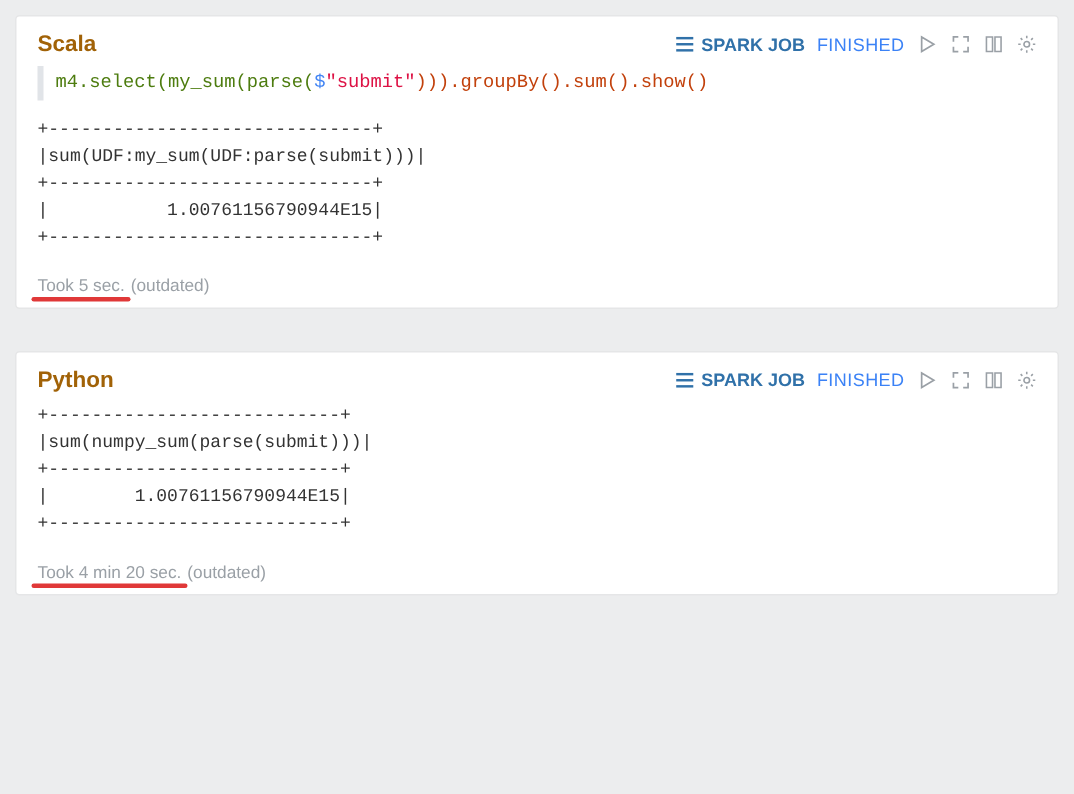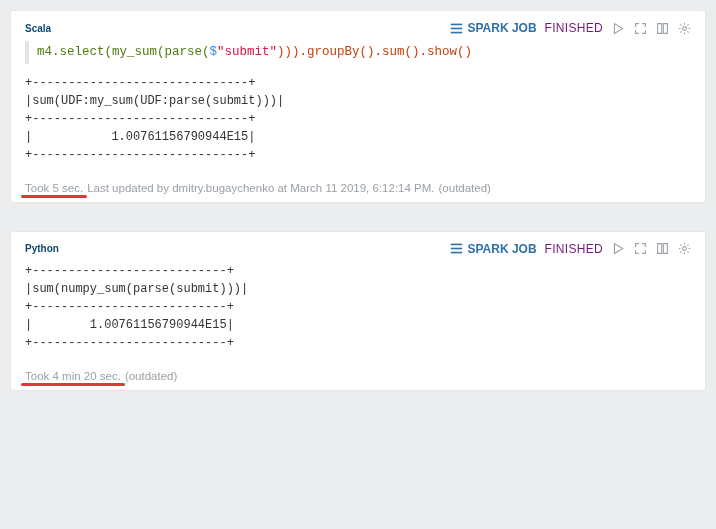--- a/index.html
+++ b/index.html
@@ -19,39 +19,39 @@
     padding: 10px 14px 8px 14px;
   }
   .cell-header {
     display: flex;
     align-items: center;
     justify-content: space-between;
     margin-bottom: 6px;
   }
   .cell-title {
     font-weight: 700;
-    font-size: 10px;
-    color: #0c4a6e;
+    font-size: 15px;
+    color: #a16207;
   }
   .cell-toolbar {
     display: flex;
     align-items: center;
     gap: 8px;
   }
   .spark-job {
     display: flex;
     align-items: center;
     gap: 4px;
     color: #3071a9;
     font-size: 12px;
     font-weight: 700;
     cursor: pointer;
   }
   .status {
-    color: #701a75;
+    color: #3b82f6;
     font-size: 12px;
     letter-spacing: 0.3px;
   }
   .tool-icon {
     width: 14px;
     height: 14px;
     color: #9aa0a6;
     cursor: pointer;
     display: inline-flex;
     align-items: center;
@@ -151,21 +151,20 @@
 |sum(UDF:my_sum(UDF:parse(submit)))|
 +------------------------------+
 |           1.00761156790944E15|
 +------------------------------+</div>
 
   <div class="footer">
     <span class="took">
       <span>Took 5 sec.</span>
       <span class="underline-red"></span>
     </span>
-    <span>Last updated by dmitry.bugaychenko at March 11 2019, 6:12:14 PM.</span>
     <span>(outdated)</span>
   </div>
 </div>
 
 <div class="gap"></div>
 
 <div class="cell">
   <div class="cell-header">
     <div class="cell-title">Python</div>
     <div class="cell-toolbar">

